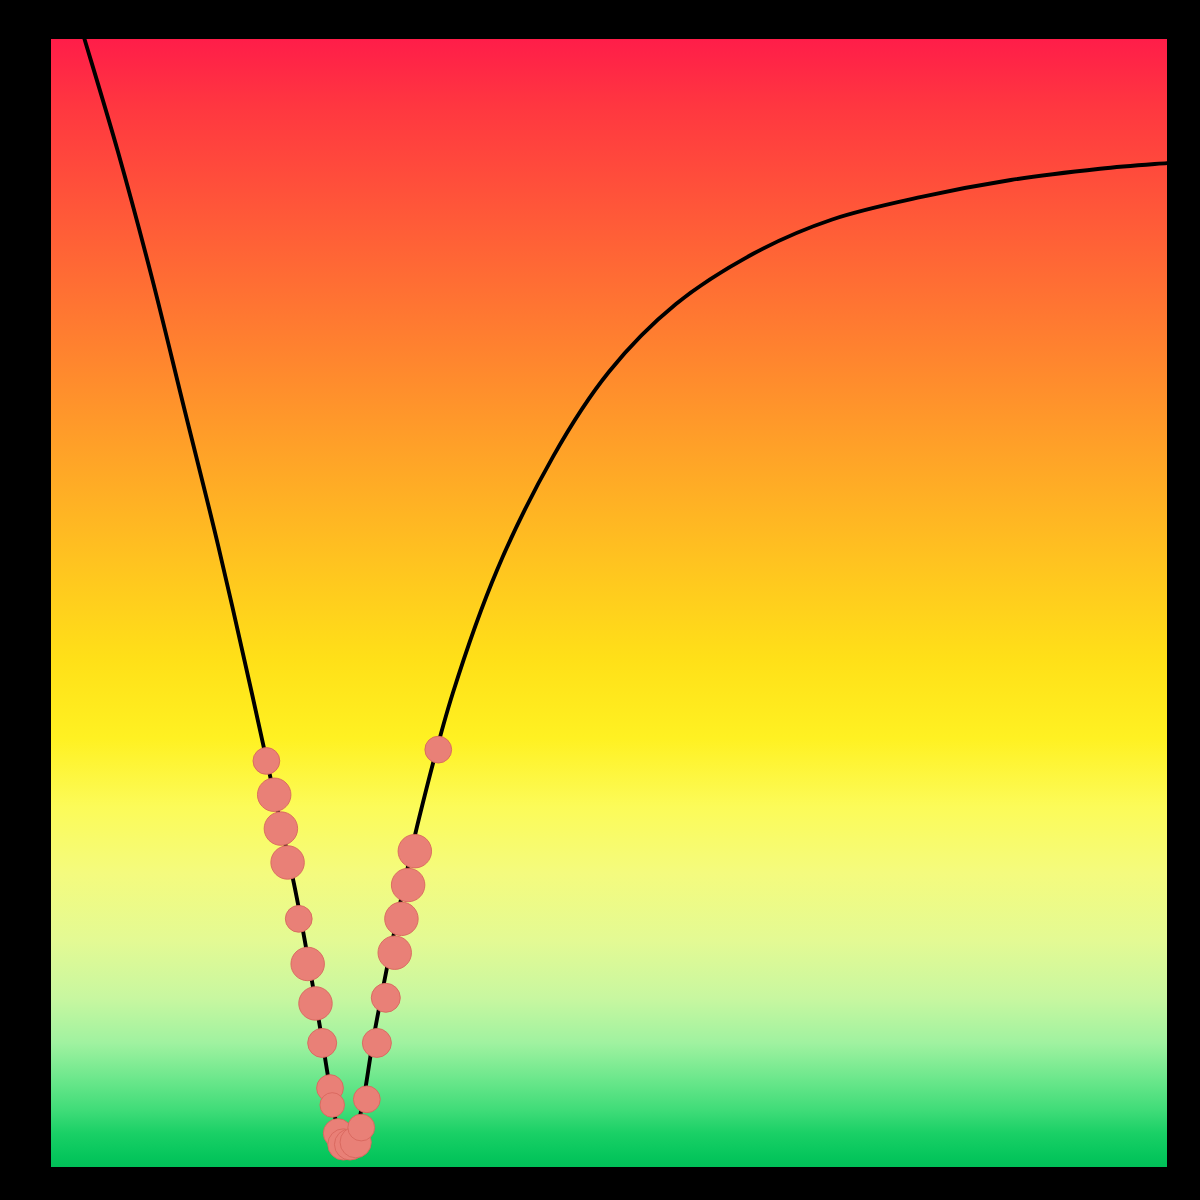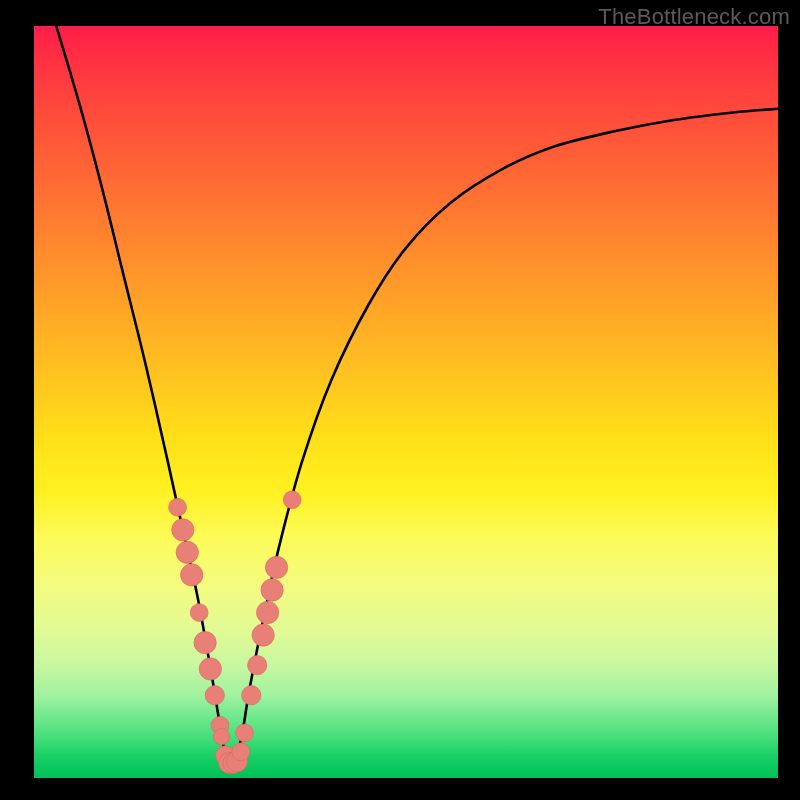--- a/index.html
+++ b/index.html
@@ -61,21 +61,20 @@
     width: 800px; height: 800px;
     pointer-events: none;
   }
 </style>
 </head>
 <body>
 
 <div class="frame">
   <div class="plot-area"></div>
 
-  <div class="watermark">TheBottleneck.com</div>
 
   <svg class="overlay" viewBox="0 0 800 800">
     <g id="curve-group">
         <path d="M 56.32 26 C 60.04 38.533333333333324, 71.2 74.87999999999994, 78.64 101.19999999999993 C 86.08 127.51999999999992, 93.52 155.09333333333328, 100.96 183.91999999999996 C 108.39999999999999 212.74666666666664, 115.84 244.07999999999996, 123.28 274.15999999999997 C 130.72 304.23999999999995, 138.16 333.0666666666666, 145.6 364.4 C 153.04 395.73333333333335, 161.71999999999997 434.5866666666667, 167.92 462.16 C 174.12 489.73333333333335, 177.84 507.2799999999999, 182.8 529.8399999999999 C 187.76000000000002 552.3999999999999, 192.72 572.4533333333333, 197.68 597.52 C 202.64000000000001 622.5866666666667, 208.84 658.9333333333334, 212.56 680.24 C 216.28 701.5466666666666, 217.52 711.5733333333334, 220 725.36 C 222.48 739.1466666666666, 224.95999999999998 756.6933333333334, 227.44 762.96 C 229.92000000000002 769.2266666666667, 232.40000000000003 767.9733333333334, 234.88000000000002 762.96 C 237.36 757.9466666666667, 239.84000000000003 745.4133333333333, 242.32000000000002 732.88 C 244.8 720.3466666666667, 246.04 707.8133333333333, 249.76 687.76 C 253.48 667.7066666666667, 259.68 636.3733333333332, 264.64 612.56 C 269.59999999999997 588.7466666666667, 273.32 569.9466666666666, 279.52 544.88 C 285.71999999999997 519.8133333333334, 293.15999999999997 489.73333333333335, 301.84 462.16 C 310.52 434.5866666666667, 320.44 405.76, 331.6 379.44 C 342.76000000000005 353.12, 356.40000000000003 326.17333333333335, 368.8 304.24 C 381.2 282.3066666666667, 392.36 264.76000000000005, 406 247.84000000000003 C 419.64 230.92000000000004, 434.52000000000004 215.88000000000002, 450.64000000000004 202.72000000000003 C 466.76000000000005 189.56000000000003, 485.36 178.28, 502.72 168.88 C 520.08 159.48, 536.1999999999999 152.58666666666673, 554.8 146.32000000000005 C 573.4 140.05333333333337, 594.48 135.66666666666666, 614.32 131.27999999999997 C 634.1600000000001 126.8933333333333, 654 123.13333333333333, 673.84 120 C 693.6800000000001 116.86666666666667, 716 114.36000000000001, 733.36 112.48000000000002 C 750.72 110.60000000000002, 770.56 109.34666666666669, 778 108.72000000000003" fill="none" stroke="#000000" stroke-width="2.6" stroke-linecap="round"></path>
       </g>
     <g id="marker-group">
         <circle cx="177.592" cy="507.28000000000003" r="8.928" fill="#e98077" stroke="#d8665d" stroke-width="0.6"></circle>
         <circle cx="182.8" cy="529.8399999999999" r="11.16" fill="#e98077" stroke="#d8665d" stroke-width="0.6"></circle>
         <circle cx="187.264" cy="552.4" r="11.16" fill="#e98077" stroke="#d8665d" stroke-width="0.6"></circle>
         <circle cx="191.728" cy="574.96" r="11.16" fill="#e98077" stroke="#d8665d" stroke-width="0.6"></circle>

